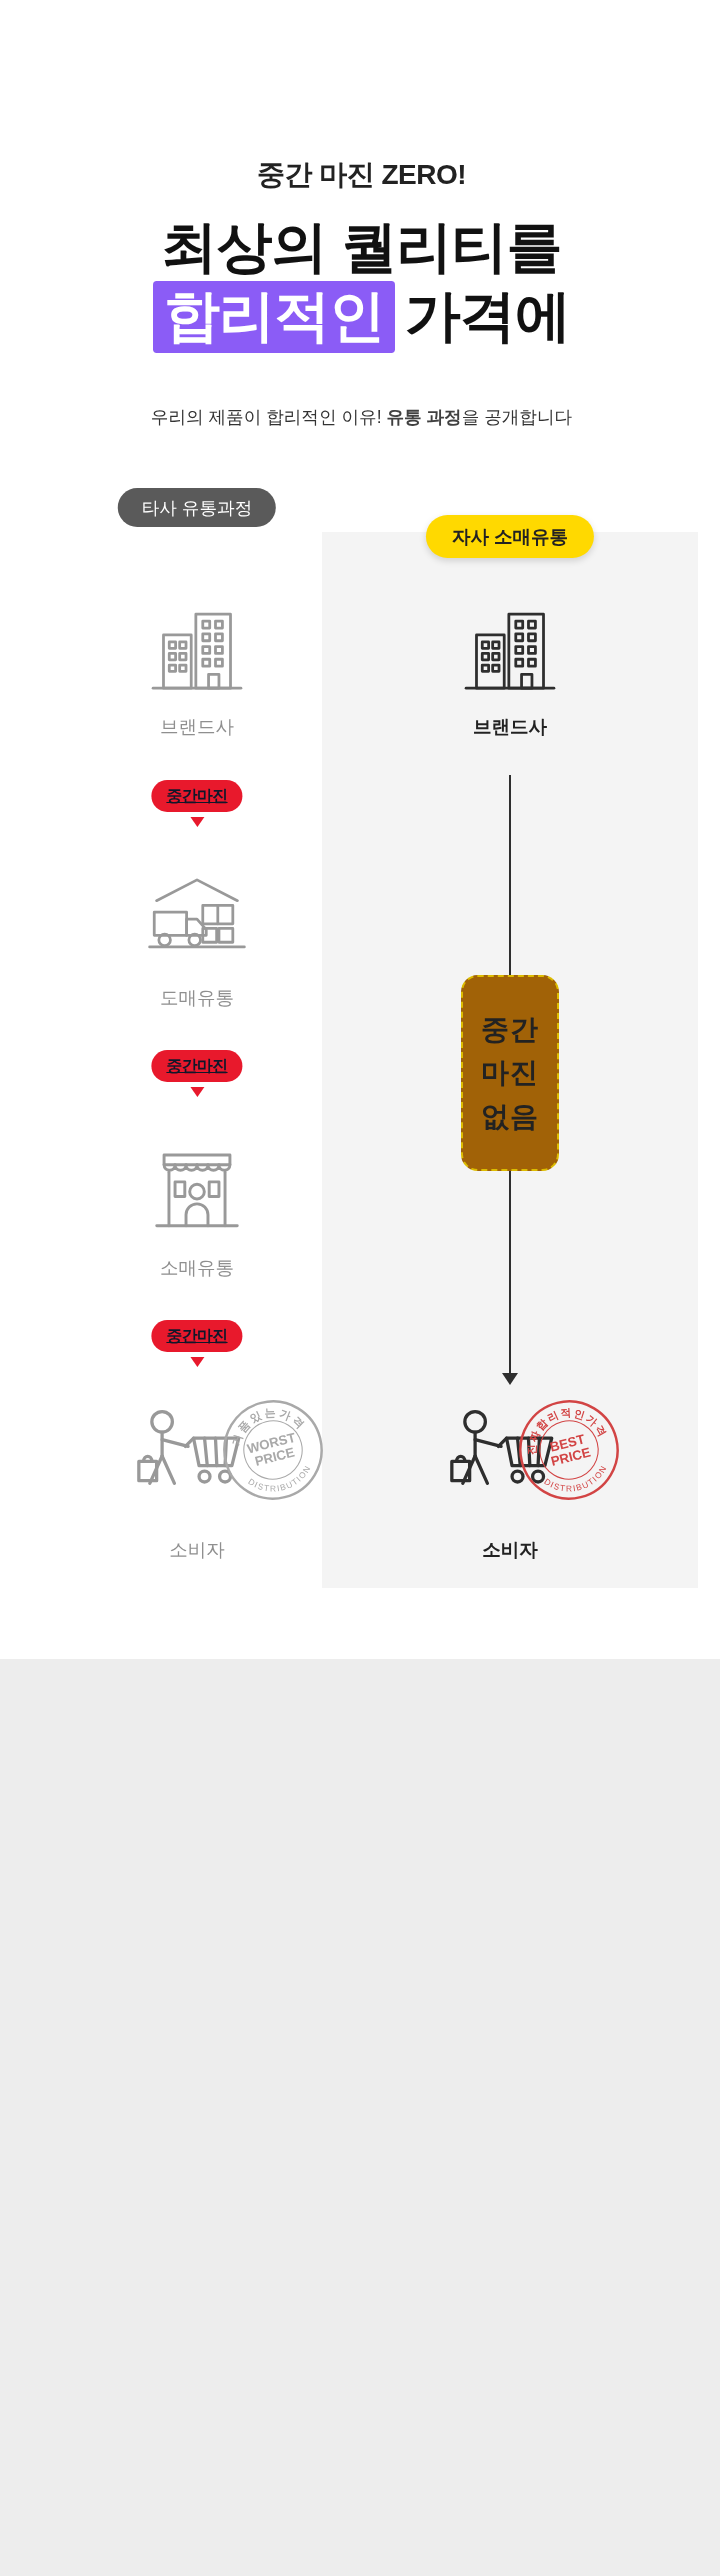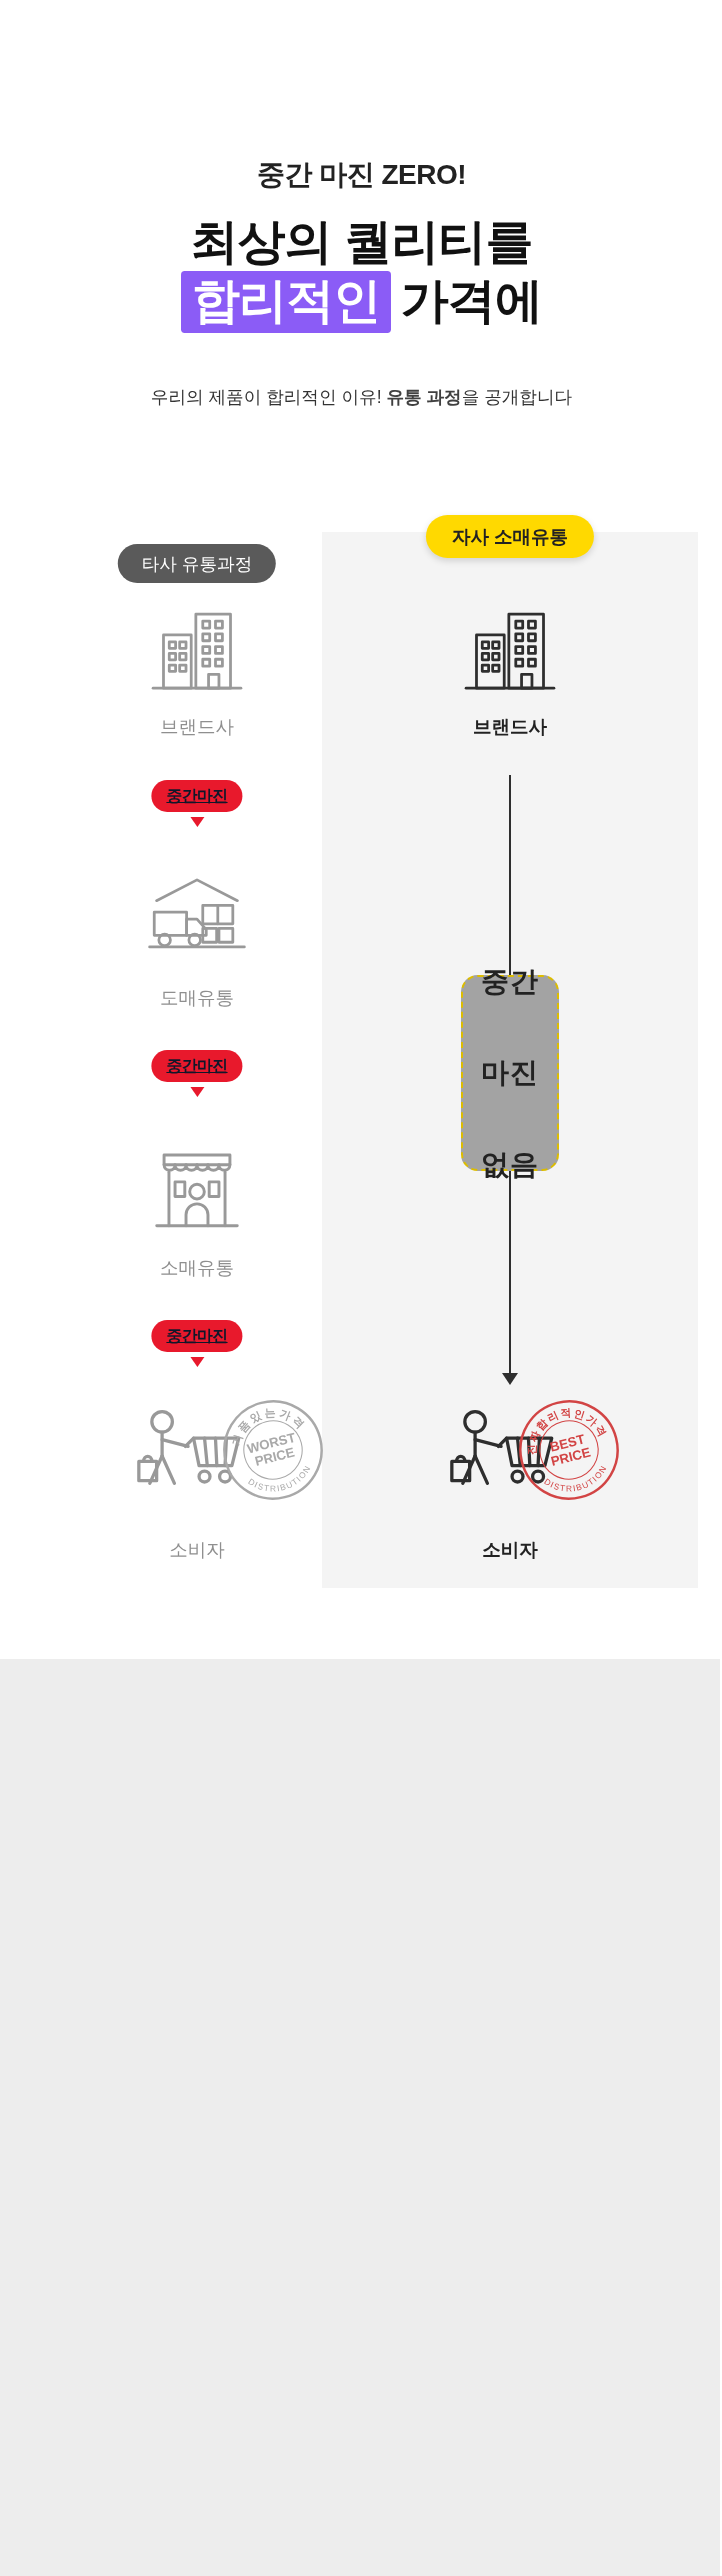--- a/index.html
+++ b/index.html
@@ -2,31 +2,31 @@
 <html style="font-size:15px"><head>
 <meta charset="utf-8">
 <style>
   html,body{margin:0;padding:0;background:#fff;}
   .page{position:relative;width:720px;height:2576px;background:#ffffff;overflow:hidden;
         font-family:"Liberation Sans","DejaVu Sans",sans-serif;color:#222;}
 
   
   .hero{position:absolute;top:156px;left:0;width:723px;text-align:center;}
   .kicker{font-size:28px;font-weight:600;color:#222;letter-spacing:-0.5px;}
-  .title{margin-top:18.5px;font-size:48px;font-weight:800;color:#111;line-height:1.22;letter-spacing:-0.9px;}
+  .title{margin-top:18.5px;font-size:56px;font-weight:800;color:#111;line-height:1.22;letter-spacing:-0.9px;}
   .hl{display:inline-block;background:#8b5cf6;color:#fff;padding:0.9px 11px 2.8px;border-radius:3.7px;}
   .t-rest{margin-left:9.3px;}
   .subtitle{margin-top:52px;font-size:17.6px;color:#333;}
   .subtitle .sb{font-weight:800;color:#404040;}
 
   
   .panel{position:absolute;left:322px;top:532px;width:376px;height:1056px;background:#f4f4f4;}
   .badge{position:absolute;transform:translateX(-50%);display:flex;align-items:center;justify-content:center;
          border-radius:22px;white-space:nowrap;box-sizing:border-box;}
-  .badge.other{left:197px;top:544px;height:39px;padding:0 24px;background:#5a5a5a;color:#fff;font-size:17.6px;font-weight:500;}
+  .badge.other{left:197px;top:488px;height:39px;padding:0 24px;background:#5a5a5a;color:#fff;font-size:17.6px;font-weight:500;}
   .badge.ours{left:510px;top:515px;height:43px;padding:0 26px;background:#ffd900;color:#222;font-size:18.5px;font-weight:800;
               box-shadow:0 2.8px 7.4px rgba(0,0,0,.15);}
 
   .icon{position:absolute;transform:translateX(-50%);color:#999;}
   .icon.dark{color:#2e2e2e;}
   .icon svg{display:block;}
   .lineart{fill:none;stroke:currentColor;stroke-width:2.4;stroke-linecap:round;stroke-linejoin:round;}
 
   .step-label{position:absolute;transform:translateX(-50%);font-size:18.5px;line-height:1.3;color:#8f8f8f;white-space:nowrap;}
   .step-label.dark{color:#222;font-weight:700;}
@@ -34,23 +34,23 @@
   .margin-step{position:absolute;left:197px;transform:translateX(-50%);display:flex;flex-direction:column;align-items:center;gap:4.6px;}
   .margin-pill{background:#e8192c;color:#0f172a;font-size:15.8px;font-weight:700;letter-spacing:-0.5px;
                padding:5.6px 15px;border-radius:15.8px;white-space:nowrap;text-decoration:underline;}
   .down-tri{width:0;height:0;border-left:7.4px solid transparent;border-right:7.4px solid transparent;border-top:10.2px solid #e8192c;}
 
   .long-arrow{position:absolute;left:509px;top:775px;width:1.9px;height:600px;background:#2e2e2e;}
   .long-arrow::after{content:"";position:absolute;left:-7.4px;bottom:-10.2px;width:0;height:0;
                      border-left:8.3px solid transparent;border-right:8.3px solid transparent;border-top:12px solid #2e2e2e;}
 
   .no-margin-box{position:absolute;left:510px;top:975px;transform:translateX(-50%);width:98px;height:196px;
-                 background:#a3a3a3;border:2.8px dashed #dcbc00;border-radius:16.7px;box-sizing:border-box;
+                 background:#a16207;border:2.8px dashed #dcbc00;border-radius:16.7px;box-sizing:border-box;
                  display:flex;flex-direction:column;align-items:center;justify-content:center;
-                 font-size:28px;font-weight:800;color:#222;line-height:1.55;letter-spacing:0.9px;gap:48px;}
+                 font-size:28px;font-weight:800;color:#222;line-height:1.55;letter-spacing:0.9px;}
 
   .stamp{position:absolute;transform:translateX(-50%);}
   .stamp svg{display:block;}
   .stamp.gray{color:#a9a9a9;}
   .stamp.red{color:#d24444;}
   .stamp circle{fill:none;stroke:currentColor;}
   .stamp text{fill:currentColor;font-family:"Liberation Sans","DejaVu Sans",sans-serif;}
 
   
   .notice-bg{position:absolute;left:0;top:1659px;width:723px;height:917px;background:#ededed;}

